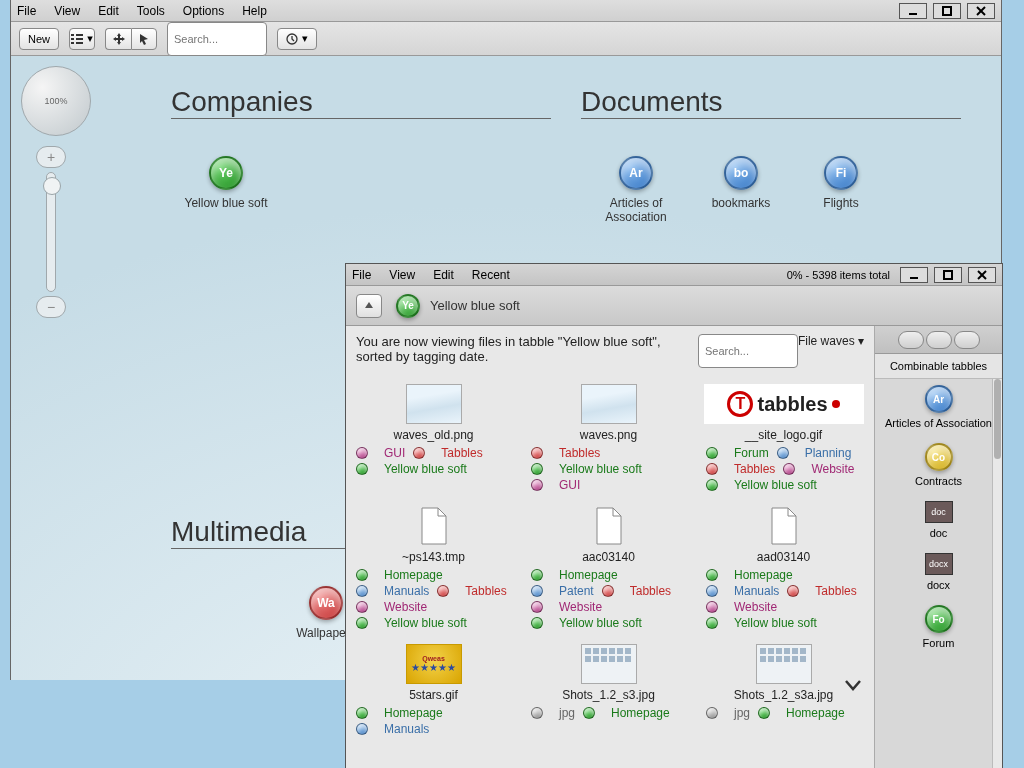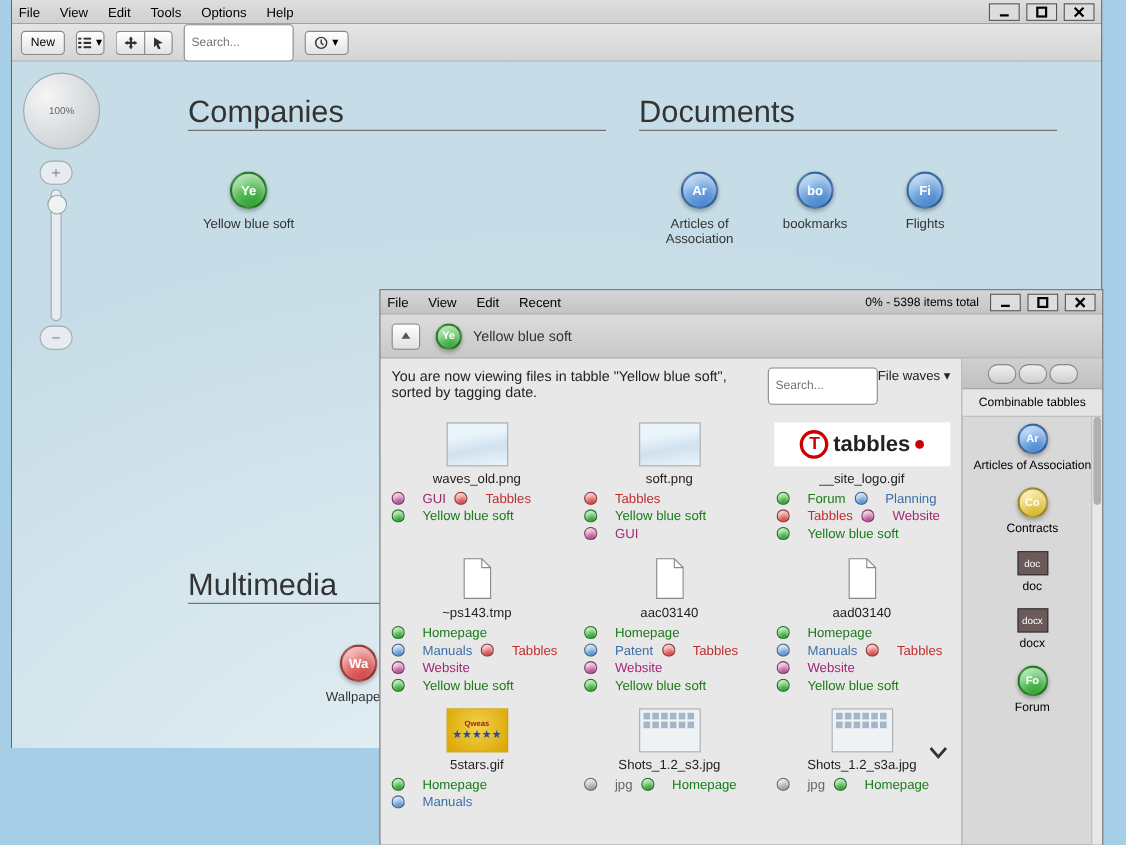--- a/index.html
+++ b/index.html
@@ -316,21 +316,21 @@
                   <span class="t-red">Tabbles</span>
                 </span>
               <span class="tag">
                   <span class="dot d-green"></span>
                   <span class="t-green">Yellow blue soft</span>
                 </span>
             </div>
           </div>
           <div class="gitem">
             <div class="thumbimg"></div>
-            <div class="fname">soft.png</div>
+            <div class="fname">waves.png</div>
             <div class="tags">
               <span class="tag">
                   <span class="dot d-red"></span>
                   <span class="t-red">Tabbles</span>
                 </span>
               <span class="tag">
                   <span class="dot d-green"></span>
                   <span class="t-green">Yellow blue soft</span>
                 </span>
               <span class="tag">

